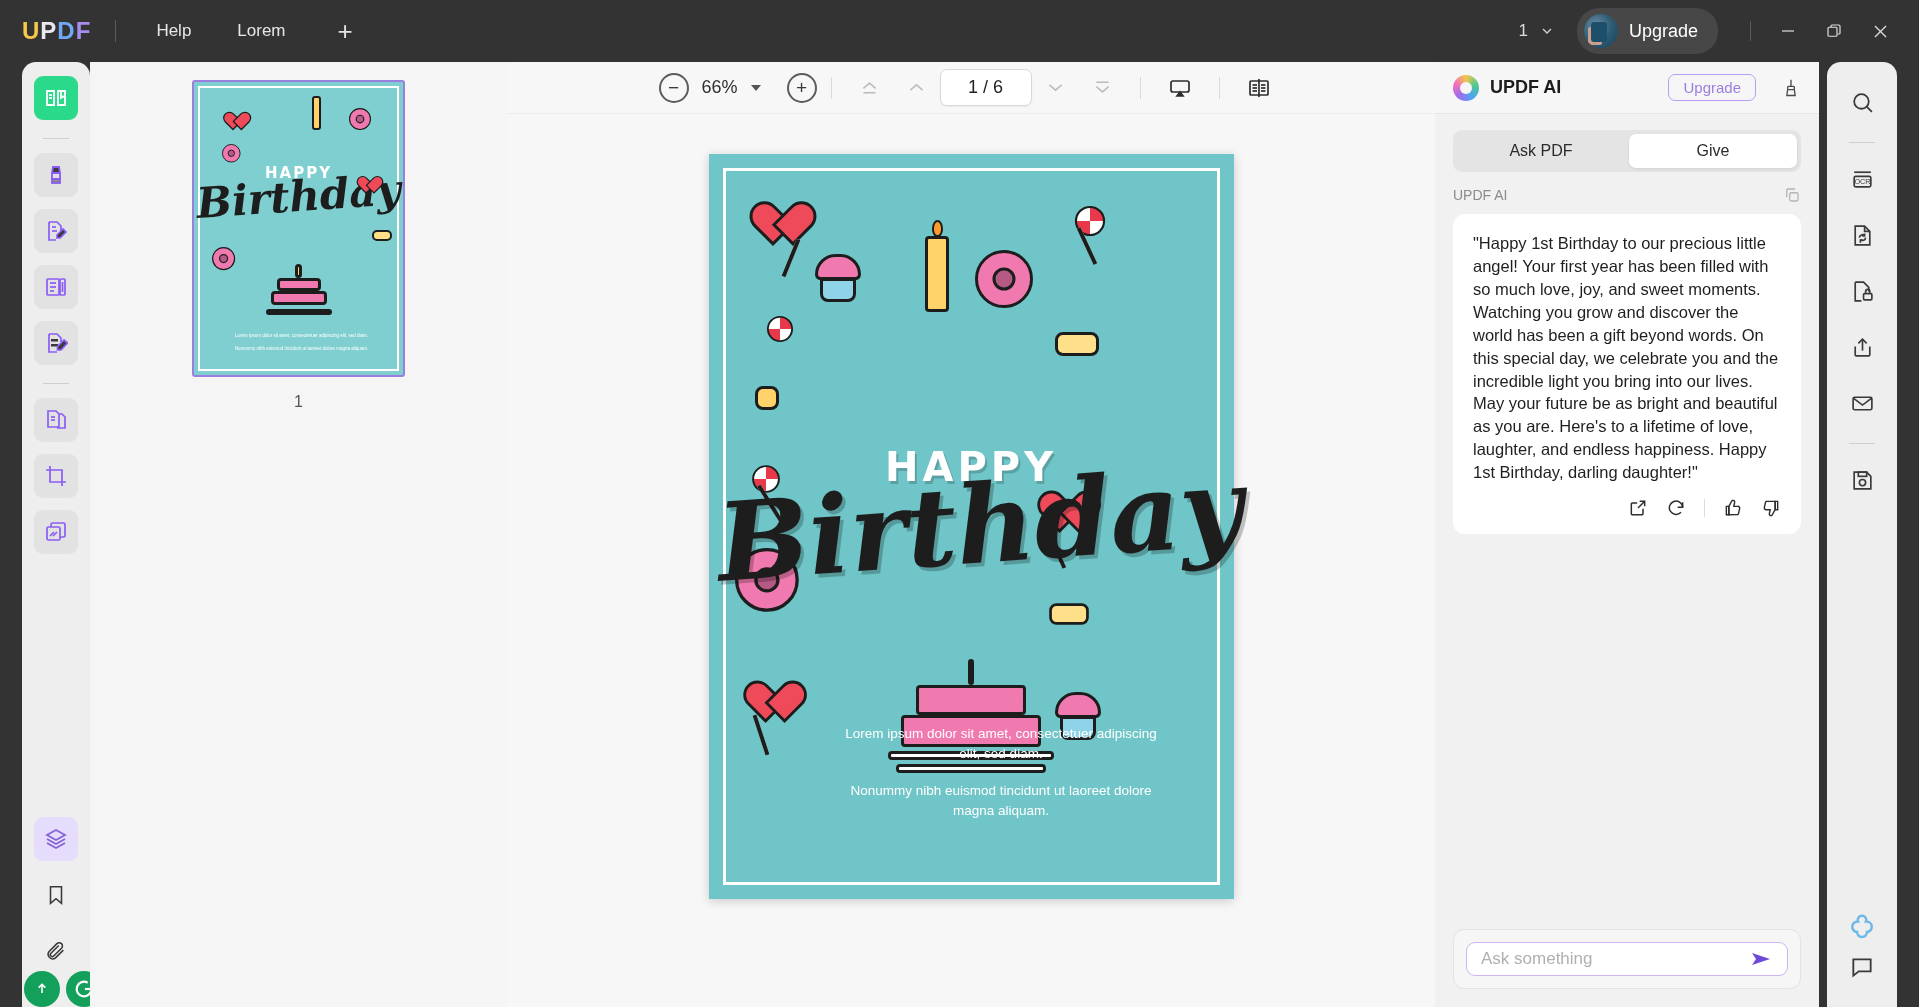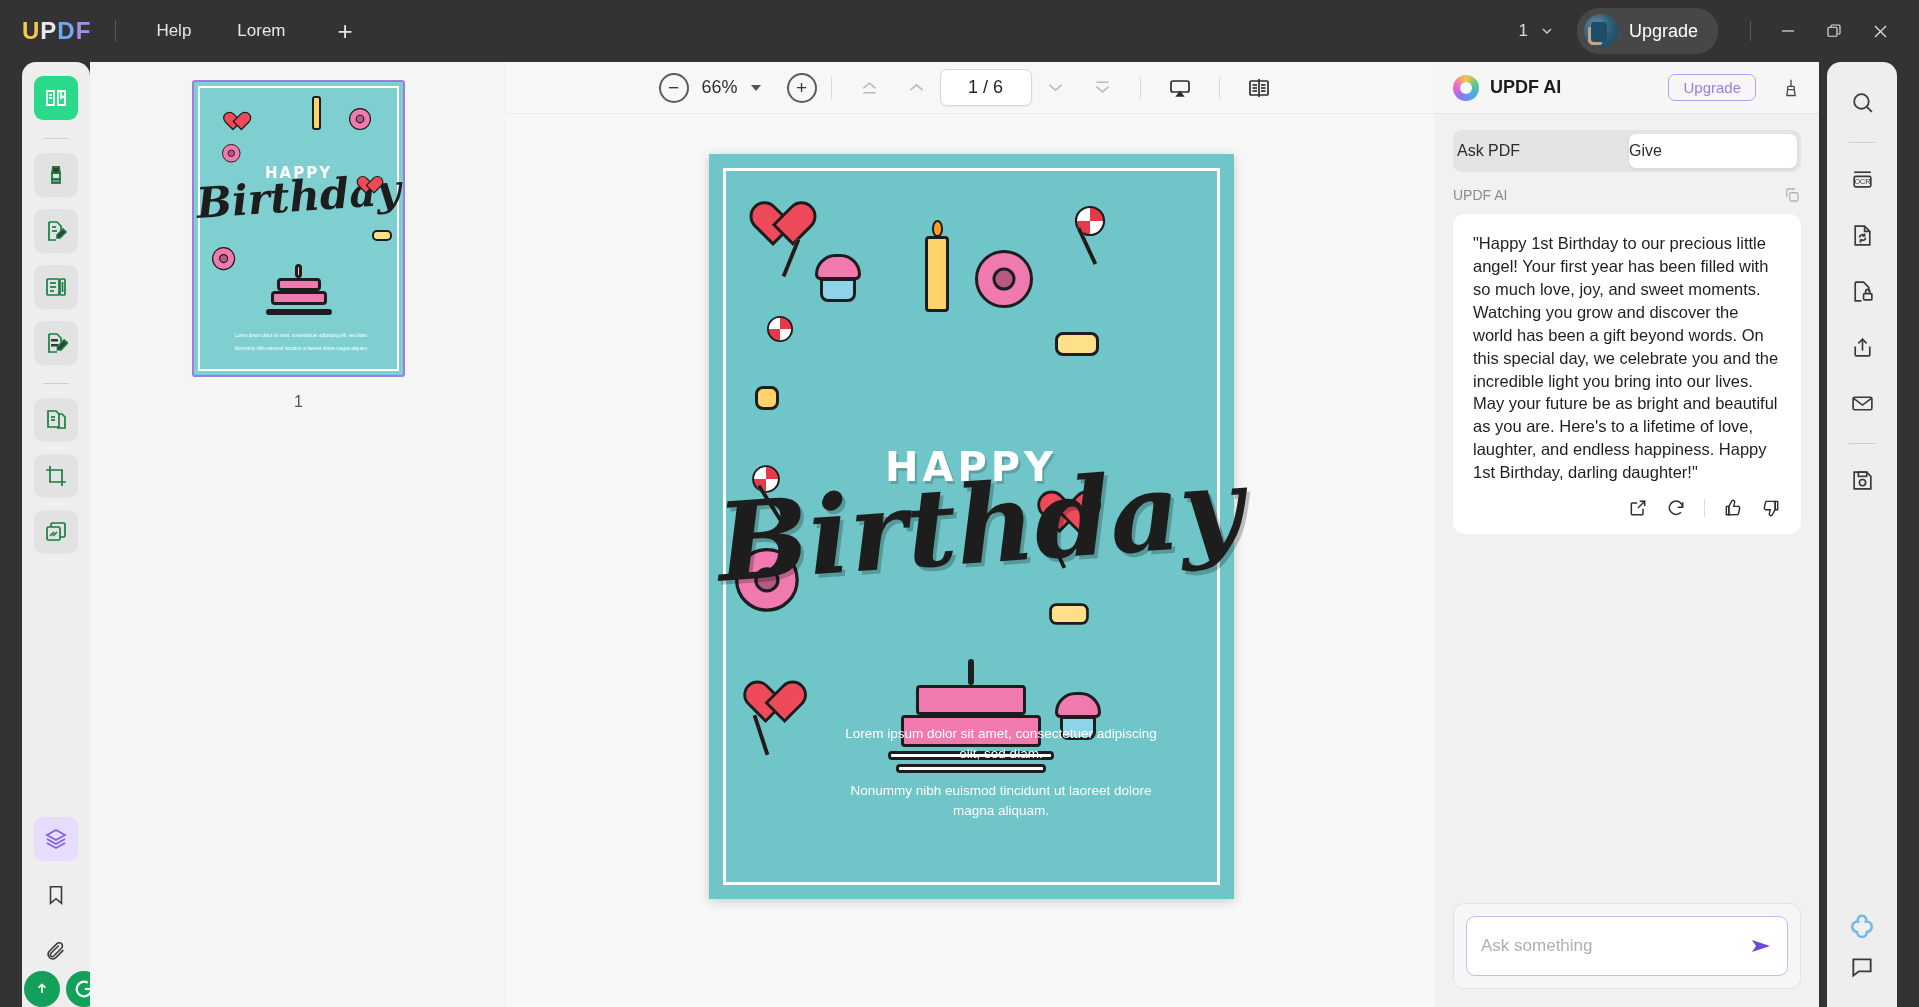--- a/index.html
+++ b/index.html
@@ -61,21 +61,21 @@
 
   
   .left-rail {
     position: absolute; left: 22px; top: 62px; width: 68px; height: 945px;
     background: #eeeeee; border-radius: 14px 14px 0 0;
     display: flex; flex-direction: column; align-items: center; padding-top: 14px;
   }
   .rail-btn {
     width: 44px; height: 44px; border-radius: 9px; margin-bottom: 12px;
     display: flex; align-items: center; justify-content: center;
-    background: #e2e2e2; cursor: pointer; color: #15803d;
+    background: #e2e2e2; cursor: pointer; color: #8b5cf6;
   }
   .rail-btn.plain { background: transparent; }
   .rail-btn.active-green { background: #2bd98a; color: #ffffff; }
   .rail-btn.active-purple { background: #e6dcfb; color: #8464d6; }
   .rail-sep { width: 26px; height: 1px; background: #cfcfcf; margin: 6px 0 14px; }
   .rail-spacer { flex: 1; }
 
   
   .right-rail {
     position: absolute; right: 22px; top: 62px; width: 70px; height: 945px;
@@ -200,21 +200,21 @@
     margin-left: auto; border: 1px solid #b89ef2; color: #9b7fe0; border-radius: 7px;
     font-size: 15px; padding: 4px 14px; cursor: pointer; background: transparent;
   }
   .ai-broom { margin-left: 14px; color: #4a4a4a; cursor: pointer; display:flex; }
 
   .ai-tabs {
     margin: 16px 18px 0; background: #e4e4e4; border-radius: 9px; padding: 4px;
     display: flex; gap: 4px;
   }
   .ai-tab {
-    flex: 1; padding: 8px 0; font-size: 16px; border-radius: 7px;
+    flex: 1; text-align: center; padding: 8px 0; font-size: 16px; border-radius: 7px;
     color: #2c2c2c; cursor: pointer;
   }
   .ai-tab.sel { background: #ffffff; box-shadow: 0 1px 3px rgba(0,0,0,.09); }
 
   .ai-scroll { flex: 1; overflow: hidden; padding: 0 18px; }
   .user-bubble {
     margin-top: 20px; background: linear-gradient(100deg, #a06df0 0%, #7e7ef5 100%);
     color: #ffffff; border-radius: 12px; padding: 15px 18px; font-size: 17px; line-height: 1.45;
   }
   .ai-meta { display: flex; align-items: center; margin-top: 14px; }
@@ -236,21 +236,21 @@
   .prompt-box {
     background: #f6f6f6; border: 1px solid #e3e3e3; border-radius: 11px; padding: 12px;
   }
   .prompt-row { display: flex; align-items: center; gap: 12px; padding: 4px 6px 12px; cursor: pointer; }
   .dots { width: 20px; height: 20px; display: grid; grid-template-columns: 1fr 1fr; gap: 3px; flex: none;}
   .dots i { width: 8px; height: 8px; border-radius: 50%; display: block; }
   .prompt-label { font-size: 17px; color: #222; }
   .prompt-caret { margin-left: auto; width:0;height:0;border-left:6px solid transparent;border-right:6px solid transparent;border-top:7px solid #555;}
   .ask-row {
     display: flex; align-items: center; background: #ffffff; border: 1px solid #cdb6f2;
-    border-radius: 9px; padding: 17px 14px;
+    border-radius: 9px; padding: 4px 14px;
   }
   .ask-input {
     flex: 1; border: none; outline: none; font-size: 17px; color: #222;
     font-family: "Liberation Sans", sans-serif; background: transparent;
   }
   .ask-input::placeholder { color: #b0b0b0; }
   .send-ic { color: #6e49d8; cursor: pointer; display: flex; }
   .float-btn { width: 40px; height: 40px; display:flex; align-items:center; justify-content:center; cursor:pointer;}
 
   .lower-left-badges { position: absolute; left: 24px; bottom: 0; display: flex; gap: 6px; }

